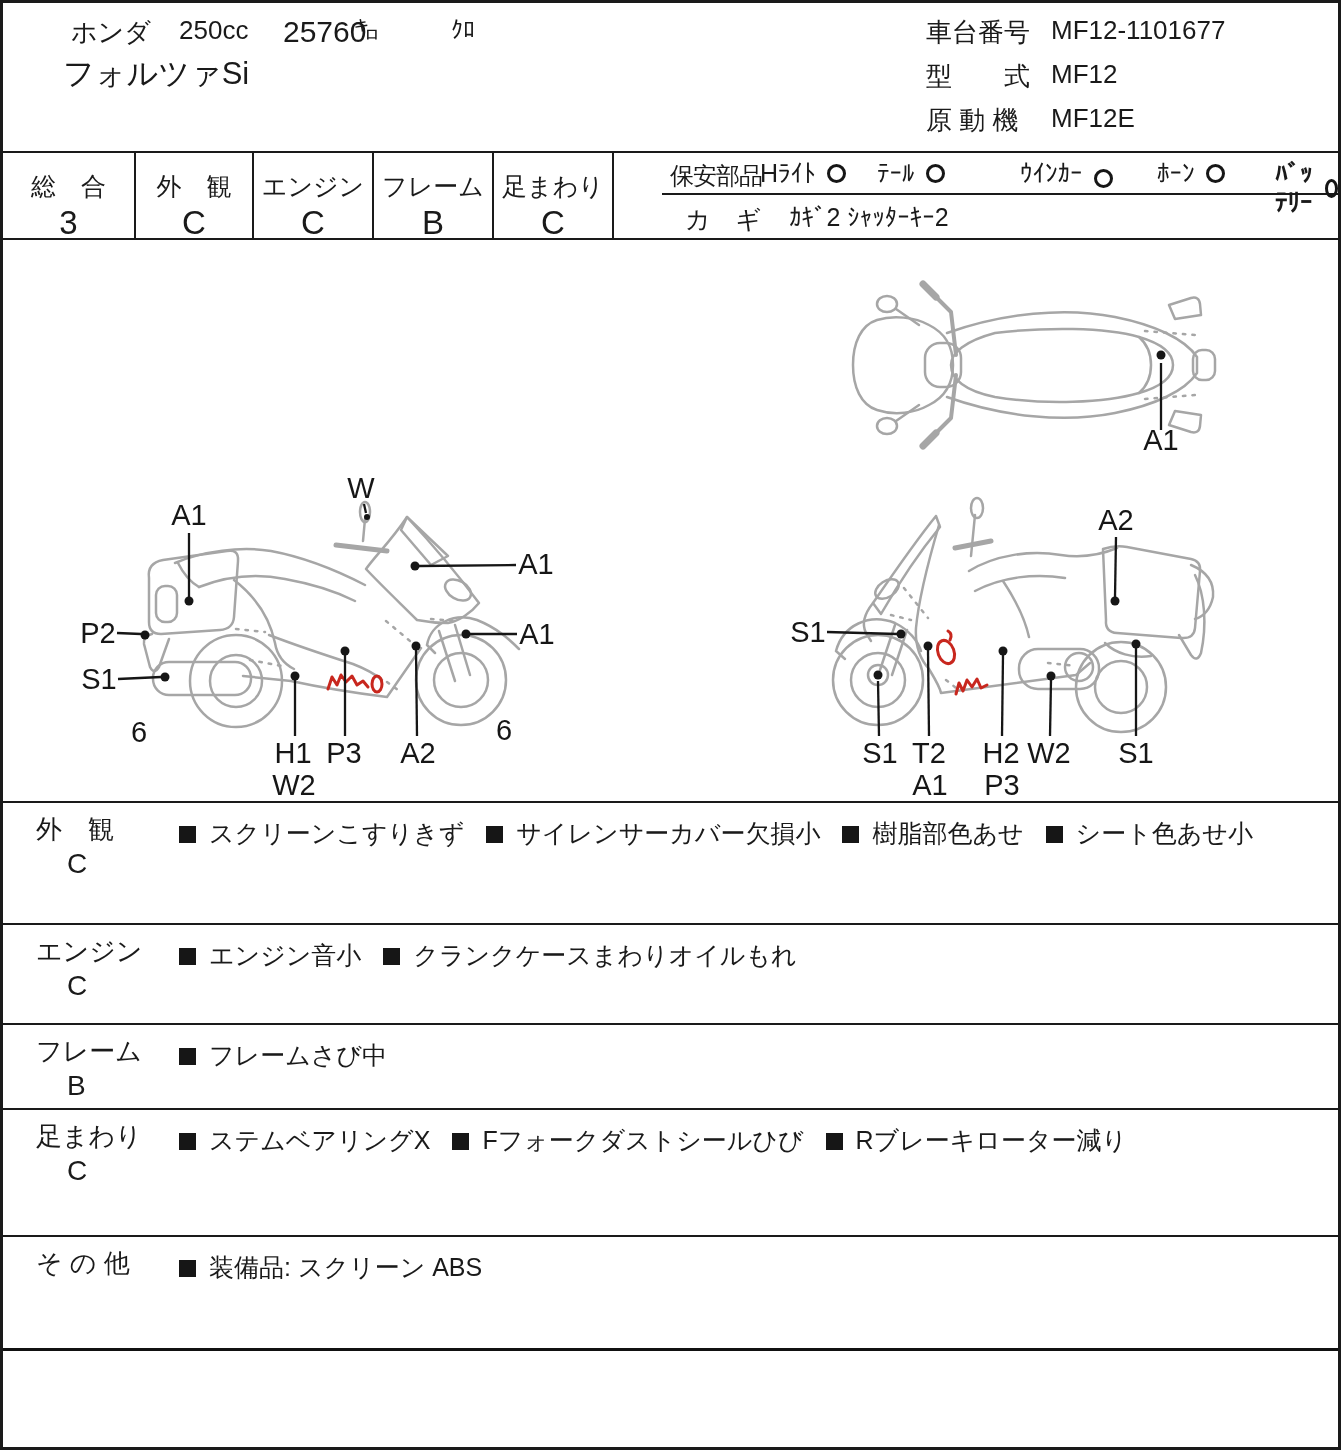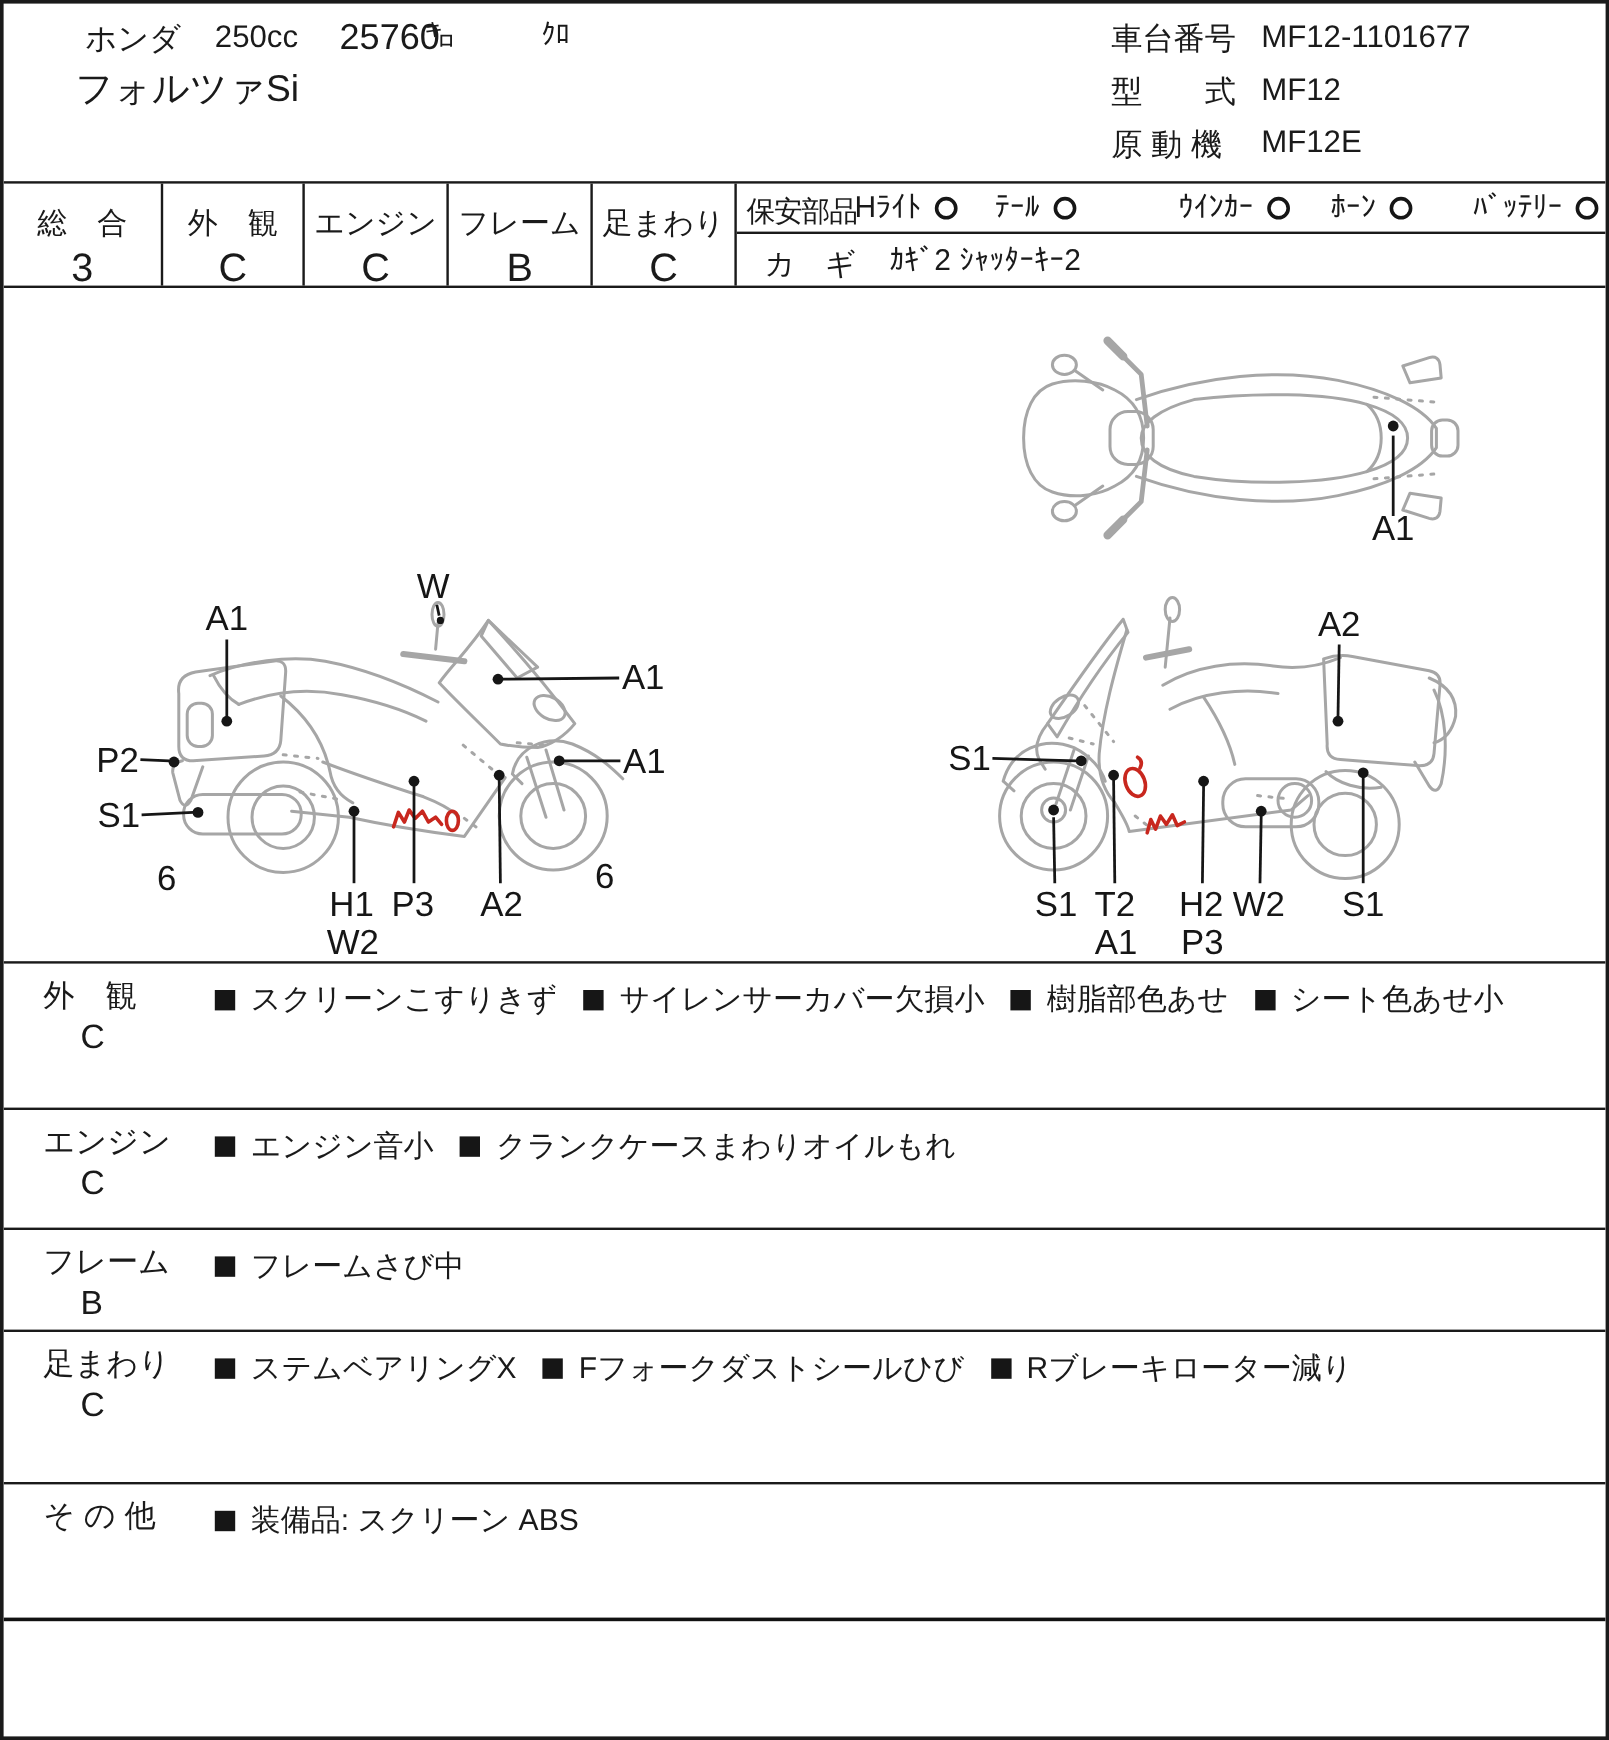--- a/index.html
+++ b/index.html
@@ -30,26 +30,26 @@
     border-right:2.5px solid #1a1a1a;display:flex;flex-direction:column;
     align-items:center;padding-top:18px;
   }
   .grade-cell:nth-child(1){width:133px;}
   .grade-cell:nth-child(2){width:118px;}
   .grade-cell:nth-child(3){width:120px;}
   .grade-cell:nth-child(4){width:120px;}
   .grade-cell:nth-child(5){width:120px;}
   .gc-label{font-size:25px;white-space:pre;line-height:30px;}
   .gc-value{font-size:33px;line-height:44px;}
-  .safety-cell{flex:1;display:flex;flex-direction:column;}
+  .safety-cell{flex:1;display:flex;flex-direction:column;padding-left:48px;}
   .safety-top{height:42px;border-bottom:2px solid #1a1a1a;position:relative;}
   .safety-bottom{flex:1;position:relative;}
   .safety-label{position:absolute;left:8px;top:7px;font-size:24px;letter-spacing:-1px;}
   .safety-item{position:absolute;top:6px;display:flex;align-items:center;gap:11px;font-size:25px;}
-  .si-0{left:98px;} .si-1{left:215px;} .si-2{left:368px;} .si-3{left:495px;} .si-4{left:613px;}
+  .si-0{left:98px;} .si-1{left:215px;} .si-2{left:358px;align-items:flex-end;} .si-3{left:495px;} .si-4{left:613px;font-weight:bold;}
   .circle-mark{width:19px;height:19px;border:3px solid #161616;border-radius:50%;display:inline-block;}
   .key-label{position:absolute;left:23px;top:8px;font-size:25px;white-space:pre;}
   .key-value{position:absolute;left:127px;top:8px;font-size:25px;white-space:pre;}
   
   #diagram-svg{position:absolute;left:0;top:0;width:1341px;height:1450px;pointer-events:none;}
   #diagram-svg text{
     font-size:29px;fill:#161616;text-anchor:middle;font-weight:500;
     font-family:"Liberation Sans","DejaVu Sans",sans-serif;
   }
   

